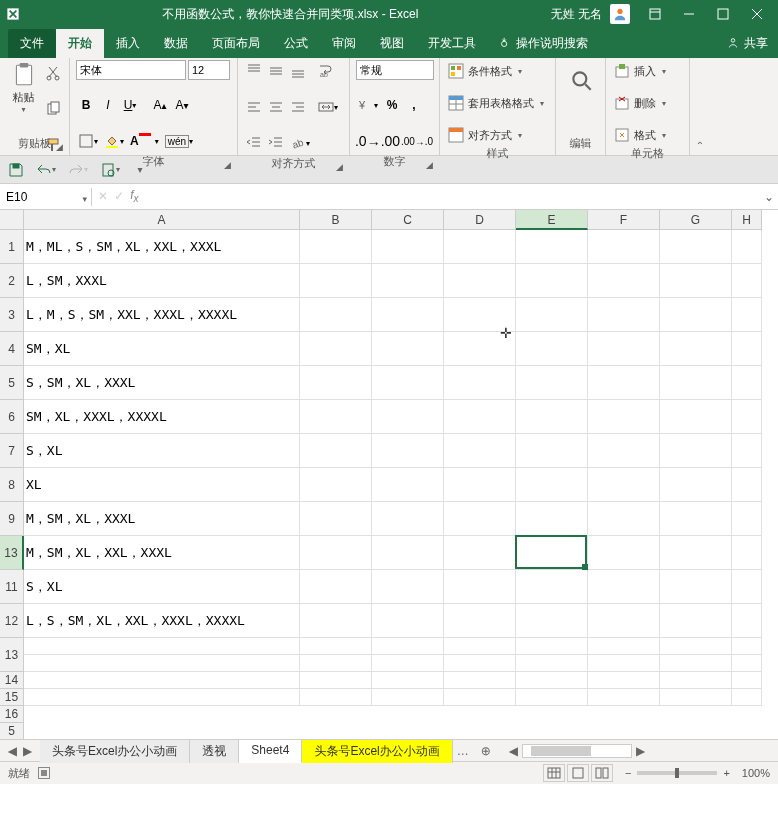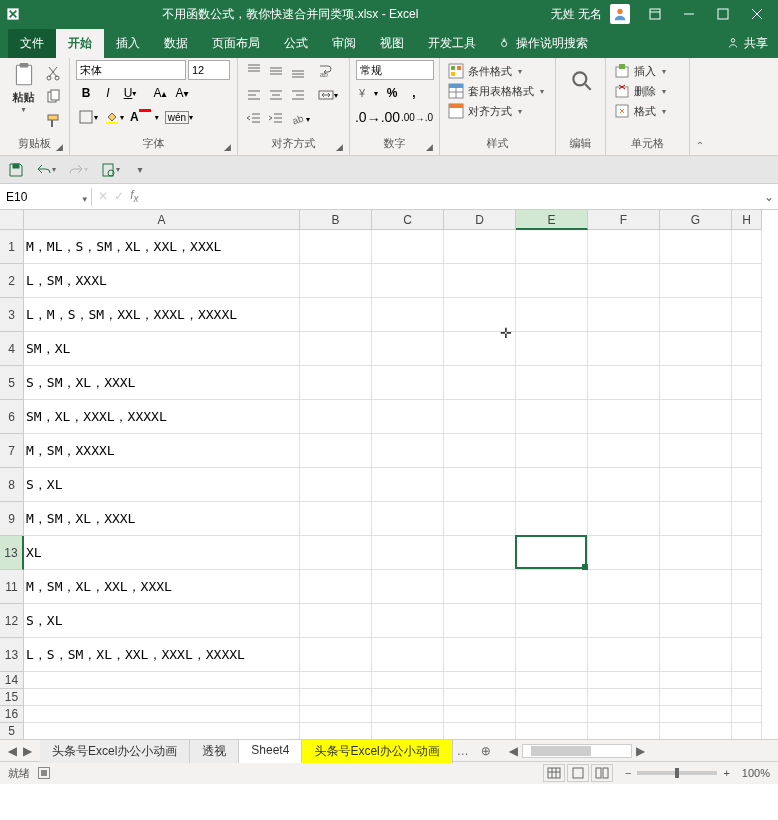--- a/index.html
+++ b/index.html
@@ -27,21 +27,21 @@
 .group-label { text-align:center; font-size:11px; color:#555; padding:2px 0; position:relative; }
 .group-label .launcher { position:absolute; right:0; bottom:1px; font-size:9px; color:#666; }
 .rbtn { display:flex; align-items:center; justify-content:center; padding:2px; min-width:20px; height:22px; }
 .rbtn svg { width:16px; height:16px; }
 .row { display:flex; align-items:center; gap:2px; }
 .dropdown-input { border:1px solid #ababab; background:#fff; font-size:11px; padding:1px 3px; }
 .font-name { width:110px; height:20px; }
 .font-size { width:42px; height:20px; }
 .bigbtn { display:flex; flex-direction:column; align-items:center; width:40px; padding:2px 0; }
 .bigbtn .icon { width:26px; height:26px; }
-.bigbtn .label { font-size:11px; color:#333; margin-top:2px;font-weight:bold; }
+.bigbtn .label { font-size:11px; color:#333; margin-top:2px; }
 .tall { height:72px; }
 
 
 .qat { background:#e6e6e6; height:28px; border-bottom:1px solid #d0cfce; display:flex; align-items:center; padding:0 6px; gap:8px; }
 .qat .rbtn svg { stroke:#217346; }
 
 
 .fxrow { height:26px; background:#fff; border-bottom:1px solid #d0cfce; display:flex; align-items:center; }
 .namebox { width:92px; border-right:1px solid #d0cfce; padding:2px 6px; font-size:12px; position:relative; }
 .namebox .caret { position:absolute; right:4px; top:6px; font-size:9px; color:#666; }
@@ -79,21 +79,21 @@
 
 .statusbar { height:22px; background:#f3f2f1; display:flex; align-items:center; font-size:11px; color:#555; padding:0 8px; }
 .statusbar .spacer { flex:1; }
 .viewbtns { display:flex; gap:2px; margin-right:12px; }
 .viewbtn { width:22px; height:18px; border:1px solid #ccc; display:flex; align-items:center; justify-content:center; }
 .zoom { display:flex; align-items:center; gap:6px; }
 .zoom-track { width:80px; height:4px; background:#ccc; position:relative; }
 .zoom-thumb { position:absolute; left:38px; top:-3px; width:4px; height:10px; background:#666; }
 
 
-.vcol { display:flex; flex-direction:column; gap:2px; }
+.vcol { display:flex; flex-direction:column; gap:14px; }
 .vcol .item { display:flex; align-items:center; gap:4px; padding:1px 2px; font-size:11px; color:#333; }
 .vcol .item .dd { font-size:8px; color:#666; margin-left:2px; }
 </style>
 </head>
 <body>
 
 <div class="titlebar">
   <span class="app-icon">
     <svg viewBox="0 0 16 16">
         <rect width="16" height="16" fill="#217346"></rect>
@@ -561,51 +561,41 @@
         <div class="cell" style="width: 276px; height: 34px;">SM，XL，XXXL，XXXXL</div>
         <div class="cell" style="width: 72px; height: 34px;"></div>
         <div class="cell" style="width: 72px; height: 34px;"></div>
         <div class="cell" style="width: 72px; height: 34px;"></div>
         <div class="cell" style="width: 72px; height: 34px;"></div>
         <div class="cell" style="width: 72px; height: 34px;"></div>
         <div class="cell" style="width: 72px; height: 34px;"></div>
         <div class="cell" style="width: 30px; height: 34px;"></div>
       </div>
       <div class="gridrow">
-        <div class="cell" style="width: 276px; height: 34px;">M，SM，XXXXL</div>
-        <div class="cell" style="width: 72px; height: 34px;"></div>
-        <div class="cell" style="width: 72px; height: 34px;"></div>
-        <div class="cell" style="width: 72px; height: 34px;"></div>
-        <div class="cell" style="width: 72px; height: 34px;"></div>
-        <div class="cell" style="width: 72px; height: 34px;"></div>
-        <div class="cell" style="width: 72px; height: 34px;"></div>
-        <div class="cell" style="width: 30px; height: 34px;"></div>
-      </div>
-      <div class="gridrow">
         <div class="cell" style="width: 276px; height: 34px;">S，XL</div>
         <div class="cell" style="width: 72px; height: 34px;"></div>
         <div class="cell" style="width: 72px; height: 34px;"></div>
         <div class="cell" style="width: 72px; height: 34px;"></div>
         <div class="cell" style="width: 72px; height: 34px;"></div>
         <div class="cell" style="width: 72px; height: 34px;"></div>
         <div class="cell" style="width: 72px; height: 34px;"></div>
         <div class="cell" style="width: 30px; height: 34px;"></div>
       </div>
       <div class="gridrow">
+        <div class="cell" style="width: 276px; height: 34px;">XL</div>
+        <div class="cell" style="width: 72px; height: 34px;"></div>
+        <div class="cell" style="width: 72px; height: 34px;"></div>
+        <div class="cell" style="width: 72px; height: 34px;"></div>
+        <div class="cell" style="width: 72px; height: 34px;"></div>
+        <div class="cell" style="width: 72px; height: 34px;"></div>
+        <div class="cell" style="width: 72px; height: 34px;"></div>
+        <div class="cell" style="width: 30px; height: 34px;"></div>
+      </div>
+      <div class="gridrow">
         <div class="cell" style="width: 276px; height: 34px;">M，SM，XL，XXXL</div>
-        <div class="cell" style="width: 72px; height: 34px;"></div>
-        <div class="cell" style="width: 72px; height: 34px;"></div>
-        <div class="cell" style="width: 72px; height: 34px;"></div>
-        <div class="cell" style="width: 72px; height: 34px;"></div>
-        <div class="cell" style="width: 72px; height: 34px;"></div>
-        <div class="cell" style="width: 72px; height: 34px;"></div>
-        <div class="cell" style="width: 30px; height: 34px;"></div>
-      </div>
-      <div class="gridrow">
-        <div class="cell" style="width: 276px; height: 34px;">XL</div>
         <div class="cell" style="width: 72px; height: 34px;"></div>
         <div class="cell" style="width: 72px; height: 34px;"></div>
         <div class="cell" style="width: 72px; height: 34px;"></div>
         <div class="cell" style="width: 72px; height: 34px;"></div>
         <div class="cell" style="width: 72px; height: 34px;"></div>
         <div class="cell" style="width: 72px; height: 34px;"></div>
         <div class="cell" style="width: 30px; height: 34px;"></div>
       </div>
       <div class="gridrow">
         <div class="cell" style="width: 276px; height: 34px;">M，SM，XL，XXL，XXXL</div>

